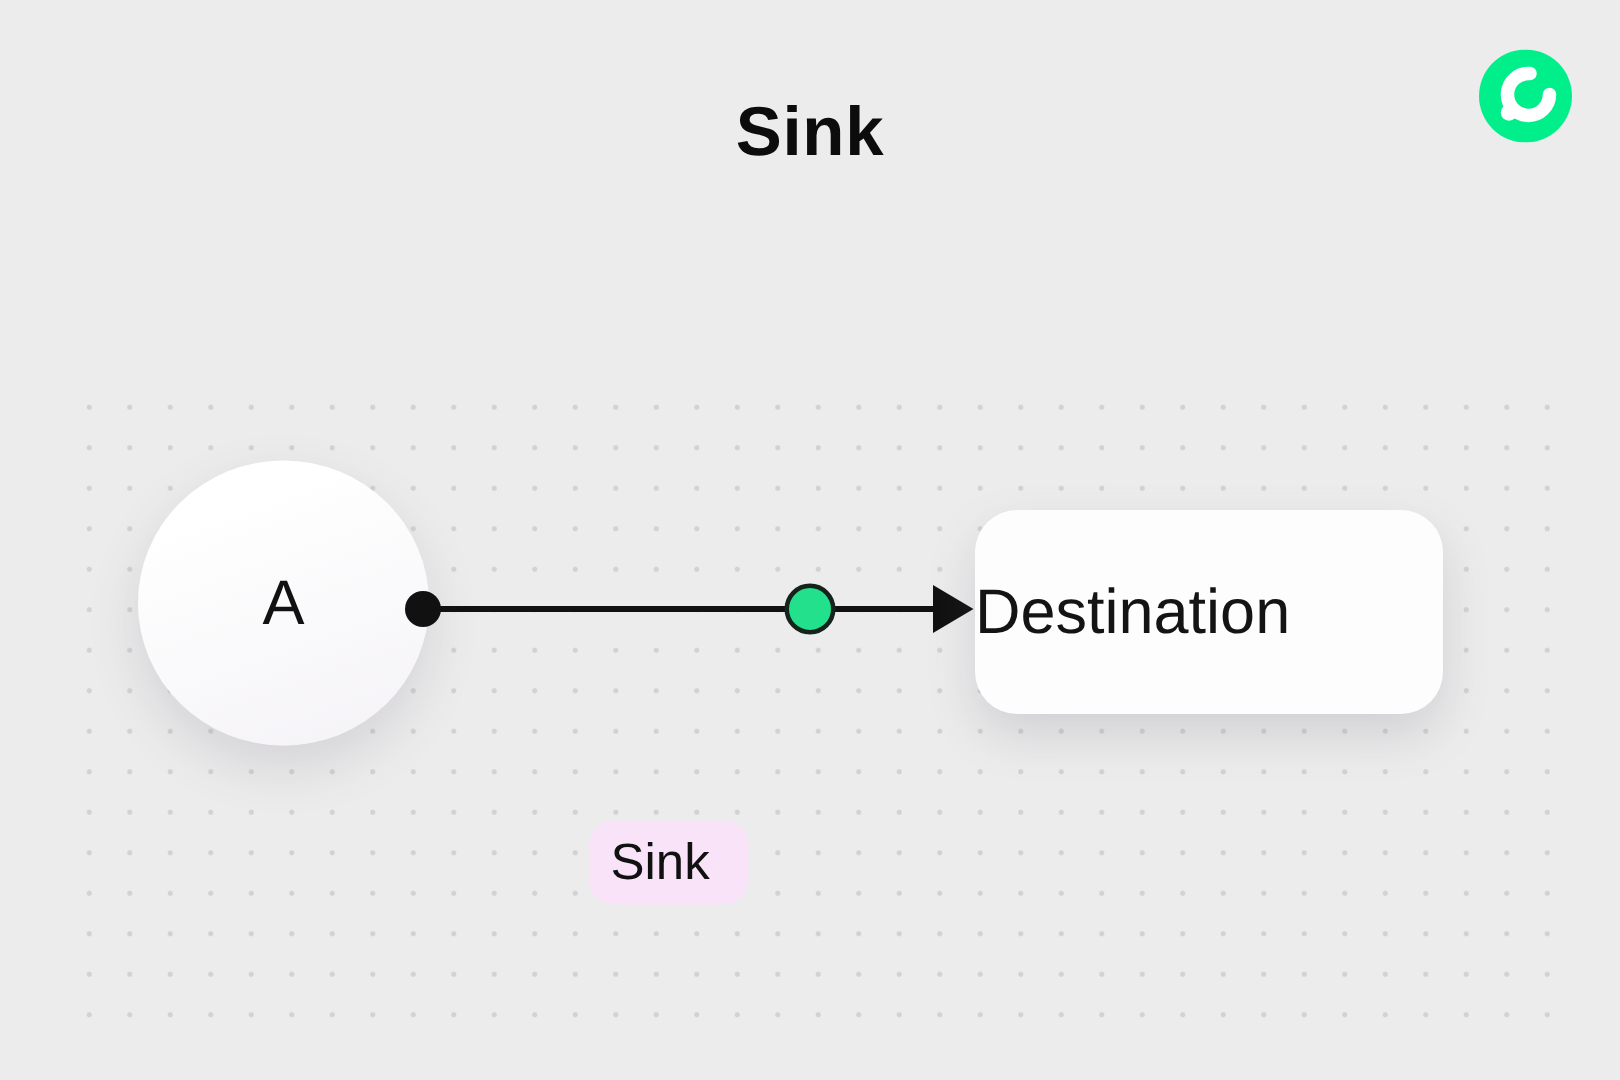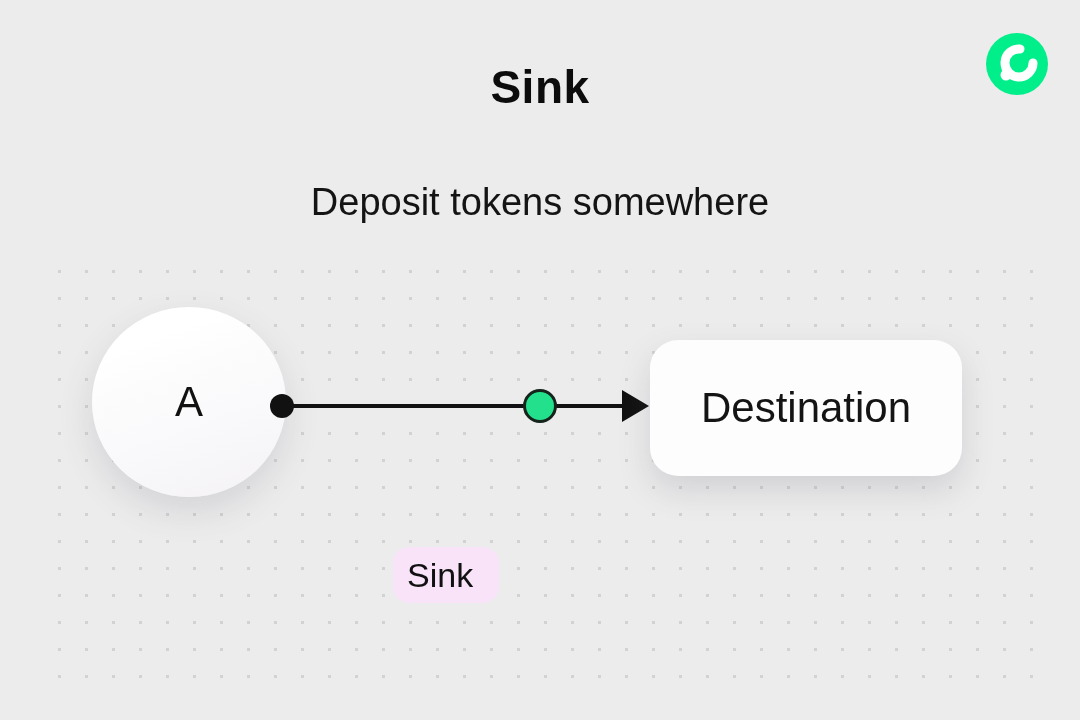--- a/index.html
+++ b/index.html
@@ -111,21 +111,20 @@
     position: absolute;
     left: 650px;
     top: 340px;
     width: 312px;
     height: 136px;
     background: #fdfdfe;
     border-radius: 28px;
     box-shadow: 0 14px 32px rgba(90, 90, 110, 0.18);
     display: flex;
     align-items: center;
-    justify-content: center;
     font-size: 42px;
     color: #141414;
   }
   .action-pill {
     position: absolute;
     left: 393px;
     top: 547px;
     height: 56px;
     padding: 0 26px 0 14px;
     background: var(--pink, #f8e3f8);
@@ -158,21 +157,20 @@
   <h1 class="title">Sink</h1>
 
   <div class="logo">
     <svg width="62" height="62" viewBox="0 0 62 62">
       <circle cx="31" cy="31" r="31" fill="#00ef8b"></circle>
       <path d="M34 16 a 14 14 0 1 0 13 14" stroke="#ffffff" stroke-width="9" fill="none" stroke-linecap="round"></path>
       <circle cx="20" cy="42" r="5.5" fill="#ffffff"></circle>
     </svg>
   </div>
 
-  <p class="subtitle">Deposit tokens somewhere</p>
 
   <div class="node-a">
     <span>A</span>
   </div>
 
   <div class="edge-start-dot"></div>
   <div class="edge-line"></div>
   <div class="edge-mid-dot"></div>
   <div class="edge-arrowhead"></div>
 

